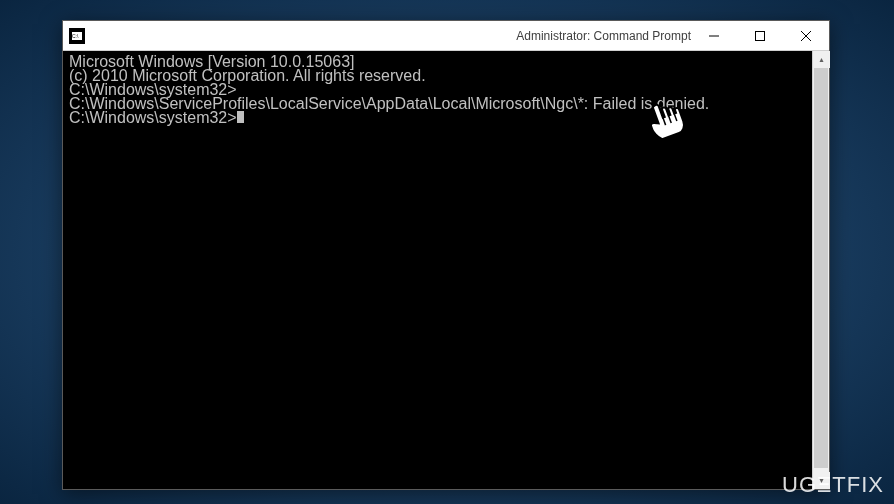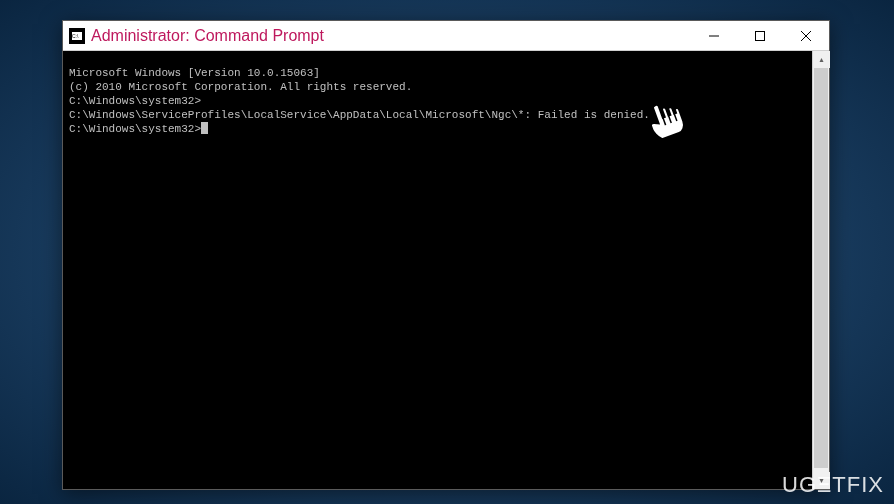--- a/index.html
+++ b/index.html
@@ -55,44 +55,45 @@
     }
     .title-icon-inner::before {
       content: 'C:\\';
       position: absolute;
       font-size: 5px;
       color: #000;
       top: 1px;
       left: 0;
     }
     .title-text {
-      font-size: 16px;
-      color: #be185d;
+      font-size: 12px;
+      color: #404040;
       flex: 1;
+      text-align: right;
     }
     .window-controls {
       display: flex;
       height: 100%;
     }
     .win-btn {
       width: 46px;
       height: 30px;
       display: flex;
       align-items: center;
       justify-content: center;
       font-size: 10px;
       color: #000;
       cursor: pointer;
     }
     .console-area {
       background: #000;
       height: calc(100% - 30px);
-      padding: 15px 6px;
-      font-family: Liberation Mono, monospace;
-      font-size: 11px;
+      padding: 4px 6px;
+      font-family: Liberation Sans, sans-serif;
+      font-size: 16px;
       color: #c0c0c0;
       line-height: 14px;
       overflow: hidden;
       position: relative;
     }
     .console-line {
       white-space: nowrap;
     }
     .prompt-line {
       display: flex;

